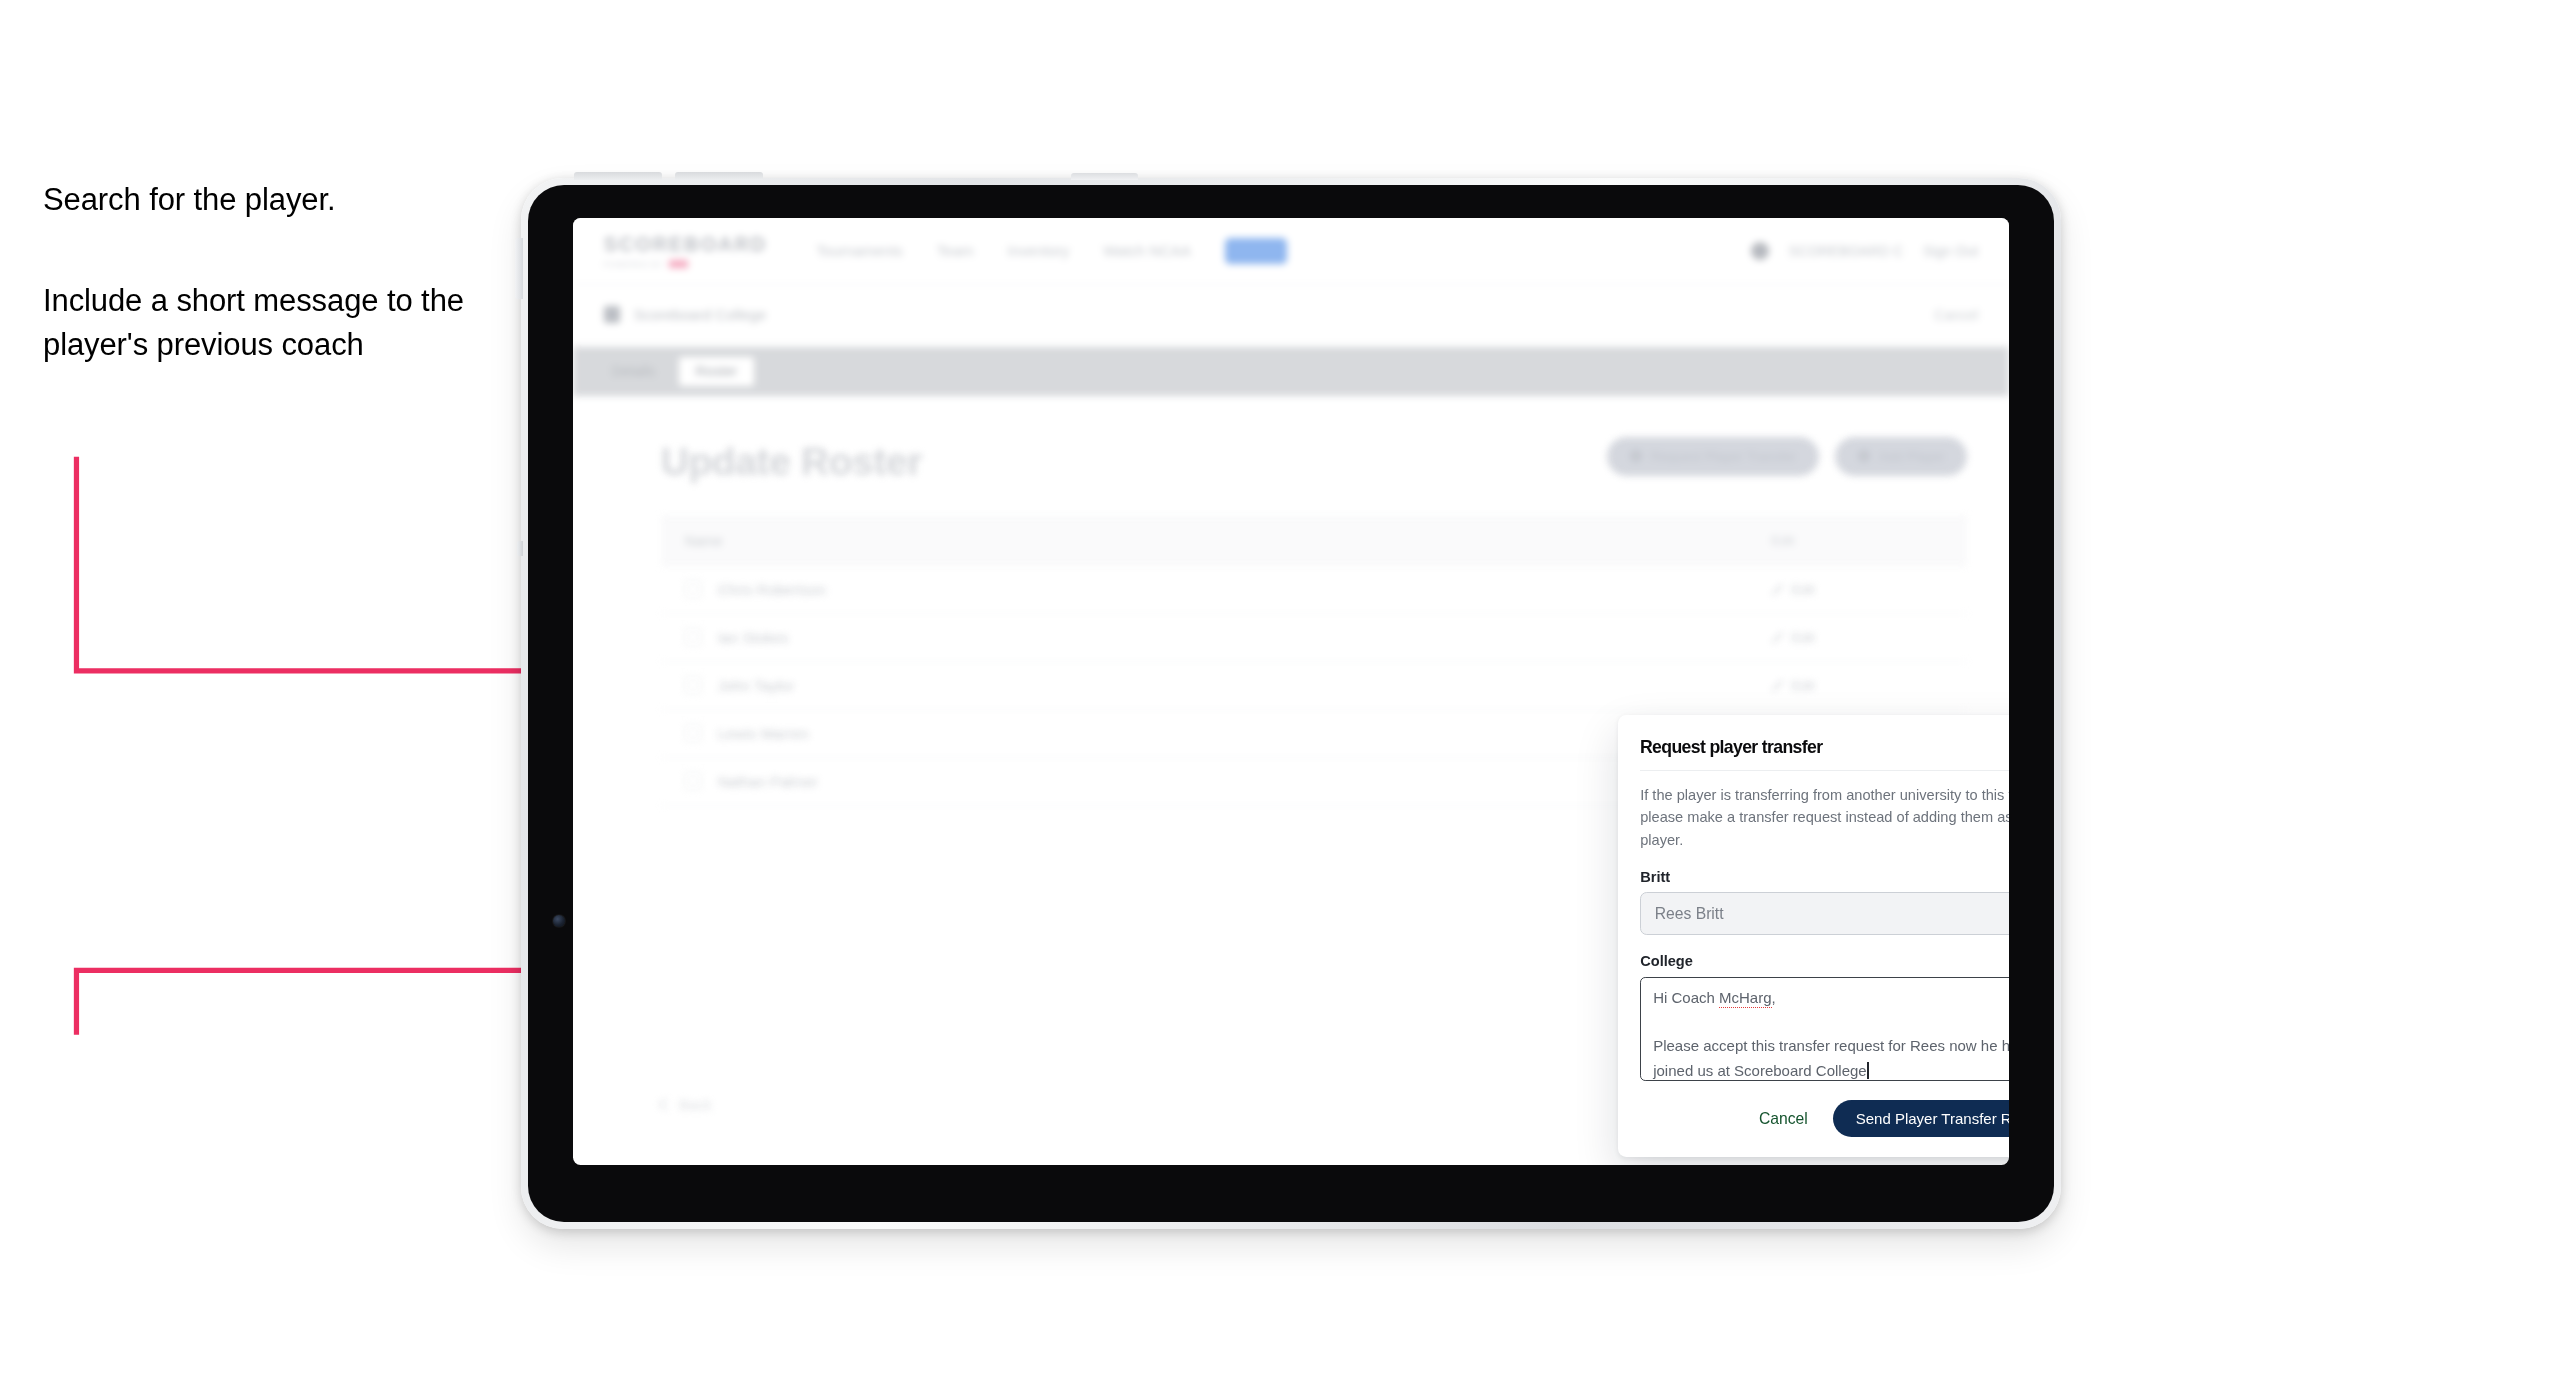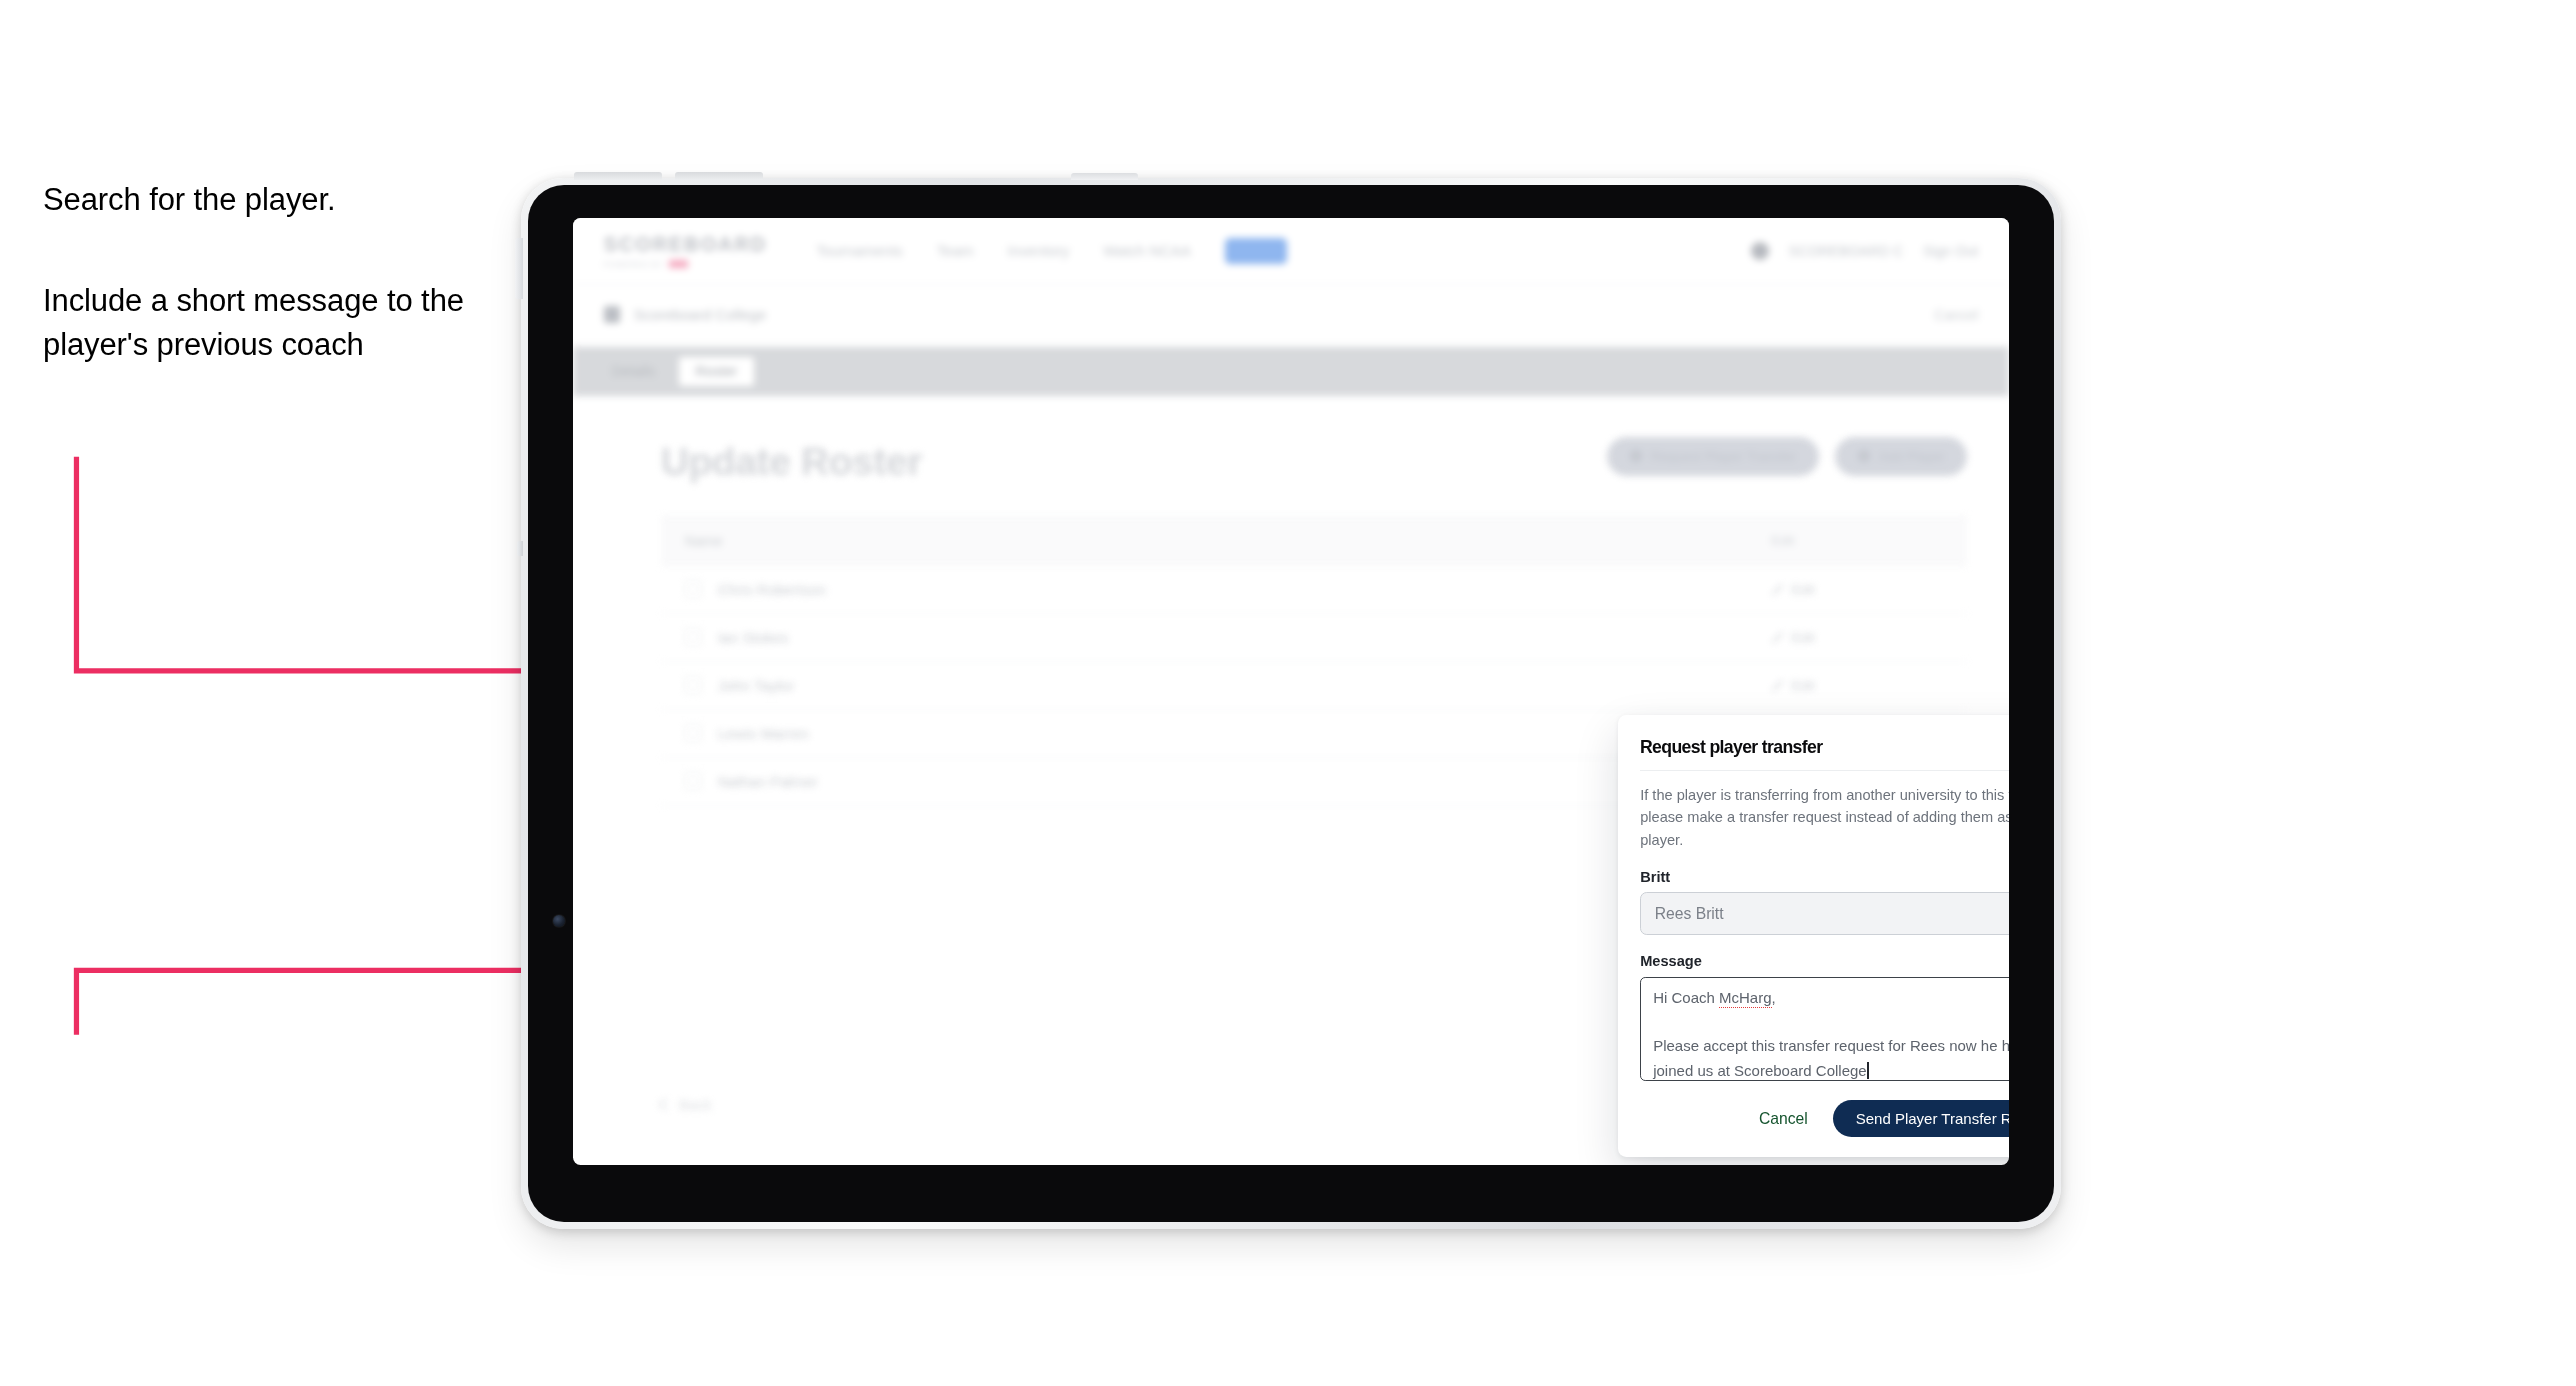--- a/index.html
+++ b/index.html
@@ -334,21 +334,21 @@
 
           </div>
 
           <div class="m-desc">If the player is transferring from another university to this team, please make a transfer request instead of adding them as a new player.</div>
 
           <div class="m-label">Britt</div>
           <div class="m-input">
             <span>Rees Britt</span>
           </div>
 
-          <div class="m-label">Message</div>
+          <div class="m-label">College</div>
           <div class="m-textarea">
             <div><span>Hi Coach </span><span class="spell">McHarg</span><span>,</span></div>
             <div style="height:1.62em"></div>
             <div><span>Please accept this transfer request for Rees now he has joined us at Scoreboard College</span><span class="caret"></span></div>
 
           </div>
 
           <div class="m-foot">
             <div class="m-cancel">Cancel</div>
             <button class="m-send">Send Player Transfer Request</button>

